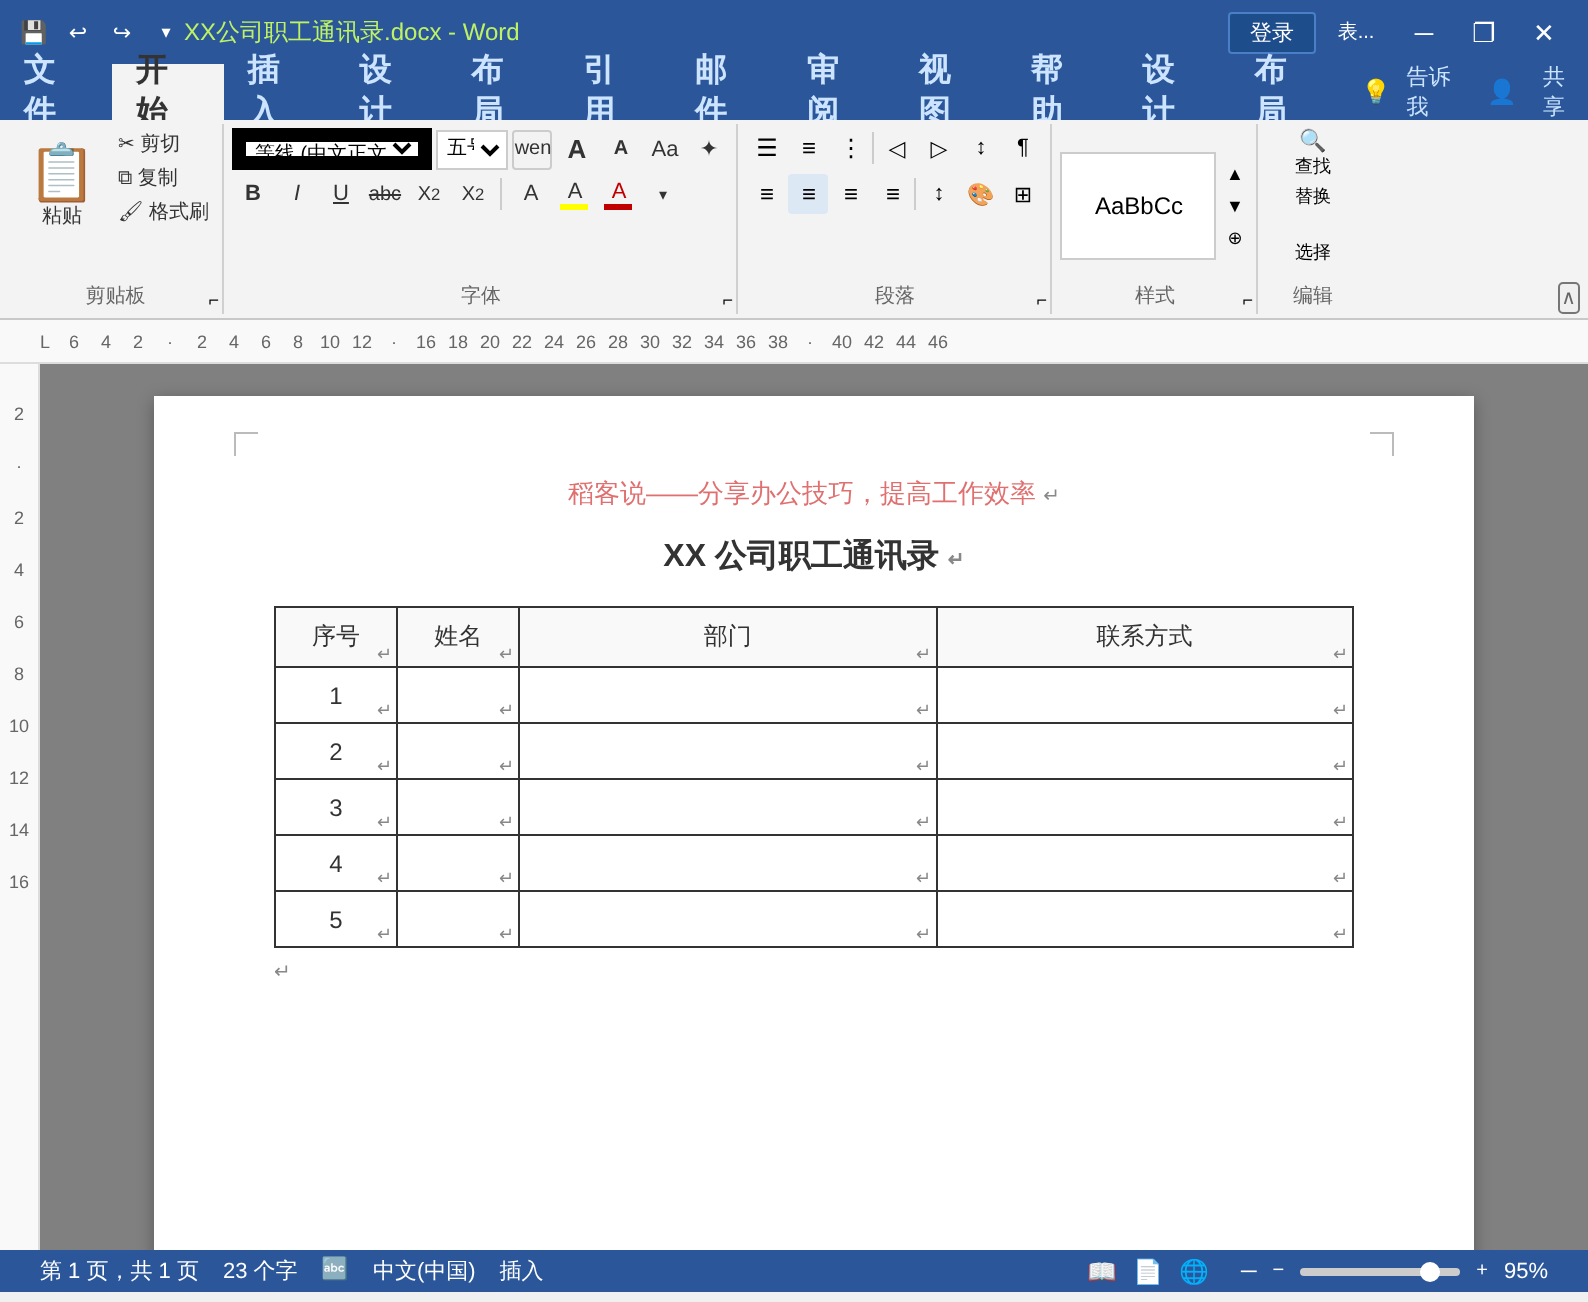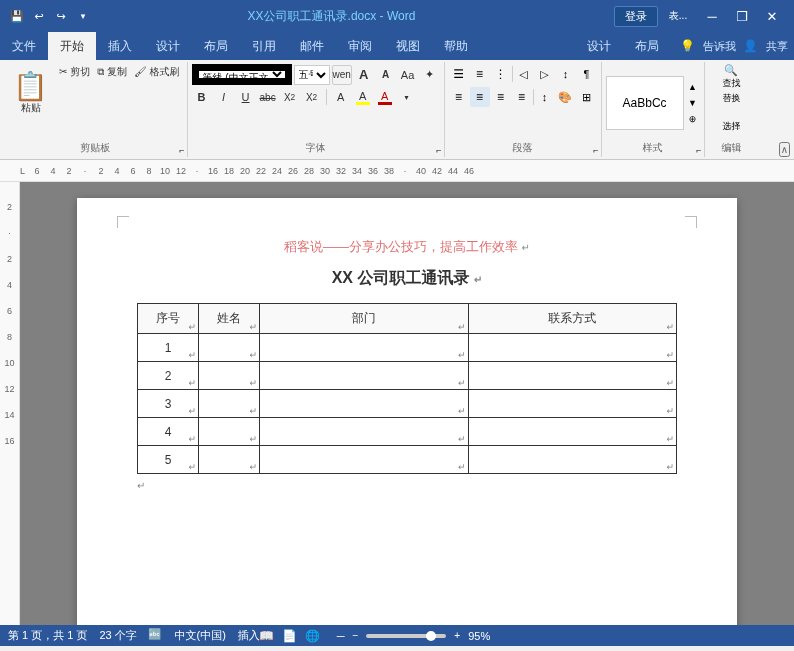--- a/index.html
+++ b/index.html
@@ -9,39 +9,39 @@
     #title-bar {
       height: 32px;
       background: #2b579a;
       display: flex;
       align-items: center;
       justify-content: space-between;
       padding: 0 8px;
       color: white;
     }
     #title-bar .left-controls { display: flex; align-items: center; gap: 4px; }
-    #title-bar .title { flex: 1; text-align: center; font-size: 12px; color: #7dd3fc; }
+    #title-bar .title { flex: 1; font-size: 12px; color: #bef264; }
     #title-bar .right-controls { display: flex; align-items: center; gap: 4px; margin-left: 43px; }
     .quick-access-btn { width: 18px; height: 18px; background: none; border: none; color: white; cursor: pointer; font-size: 11px; display: flex; align-items: center; justify-content: center; }
 
     
     .login-btn {
       background: #1e4d8c; border: 1px solid #4a7ec7; color: white; padding: 2px 10px; font-size: 11px; cursor: pointer; border-radius: 2px;
     }
     #ribbon-tabs {
       display: flex;
       background: #2b579a;
       height: 28px;
     }
     .ribbon-tab {
       padding: 6px 12px;
-      font-size: 12px;
+      font-size: 16px;
       color: #cce4ff;
       cursor: pointer;
-      display: flex; align-items: center;
+      display: flex; align-items: center; font-weight: bold;
     }
     .ribbon-tab.active {
       background: #f3f3f3;
       color: #333;
     }
 
     #ribbon-content {
       background: #f3f3f3;
       height: 100px;
       display: flex;
@@ -67,21 +67,21 @@
       font-size: 10px;
       color: #666;
     }
     .ribbon-group-content { display: flex; align-items: flex-start; flex: 1; padding-bottom: 14px; }
 
     
     .paste-btn {
       width: 46px; height: 60px; background: none; border: none; cursor: pointer; display: flex; flex-direction: column; align-items: center; justify-content: center; font-size: 10px; color: #333;
     }
     .paste-icon { font-size: 28px; line-height: 1; }
-    .paste-sub-btns { display: flex; flex-direction: row; gap: 1px; margin-left: 2px; align-items: center; }
+    .paste-sub-btns { display: flex; flex-direction: column; gap: 1px; margin-left: 2px; }
     .small-ribbon-btn { background: none; border: none; cursor: pointer; font-size: 10px; color: #333; padding: 1px 3px; text-align: left; white-space: nowrap; }
 
     
     .font-row { display: flex; align-items: center; gap: 2px; margin-bottom: 1px; }
     .font-select { width: 100px; height: 21px; font-size: 10px; border: 7px solid #000000; background: white; }
     .font-size-select { width: 36px; height: 20px; font-size: 10px; border: 1px solid #ccc; background: white; }
     .font-btn { width: 20px; height: 20px; background: none; border: none; cursor: pointer; font-size: 11px; color: #333; border-radius: 2px; display: flex; align-items: center; justify-content: center; }
 
     
     .para-row { display: flex; align-items: center; gap: 1px; margin-bottom: 2px; }
@@ -172,23 +172,24 @@
     .cell-mark {
       color: #888; font-size: 9px; position: absolute; bottom: 1px; right: 2px;
     }
 
     
     #status-bar {
       height: 21px;
       background: #2b579a;
       display: flex;
       align-items: center;
-      padding: 0 8px;
+      padding: 0 20px;
       color: white;
       font-size: 11px;
+      justify-content: space-between;
     }
     .status-left { display: flex; gap: 12px; }
     .status-right { display: flex; align-items: center; gap: 8px; }
     .zoom-slider { width: 80px; height: 4px; background: #ccc; border-radius: 2px; position: relative; cursor: pointer; }
     .zoom-handle { width: 10px; height: 10px; background: white; border-radius: 50%; position: absolute; top: -3px; left: 75%; }
 
     
     .win-btn { width: 28px; height: 28px; background: none; border: none; color: white; cursor: pointer; font-size: 13px; display: flex; align-items: center; justify-content: center; }
 
     .collapse-arrow { position: absolute; bottom: 2px; right: 4px; font-size: 10px; color: #666; cursor: pointer; }

